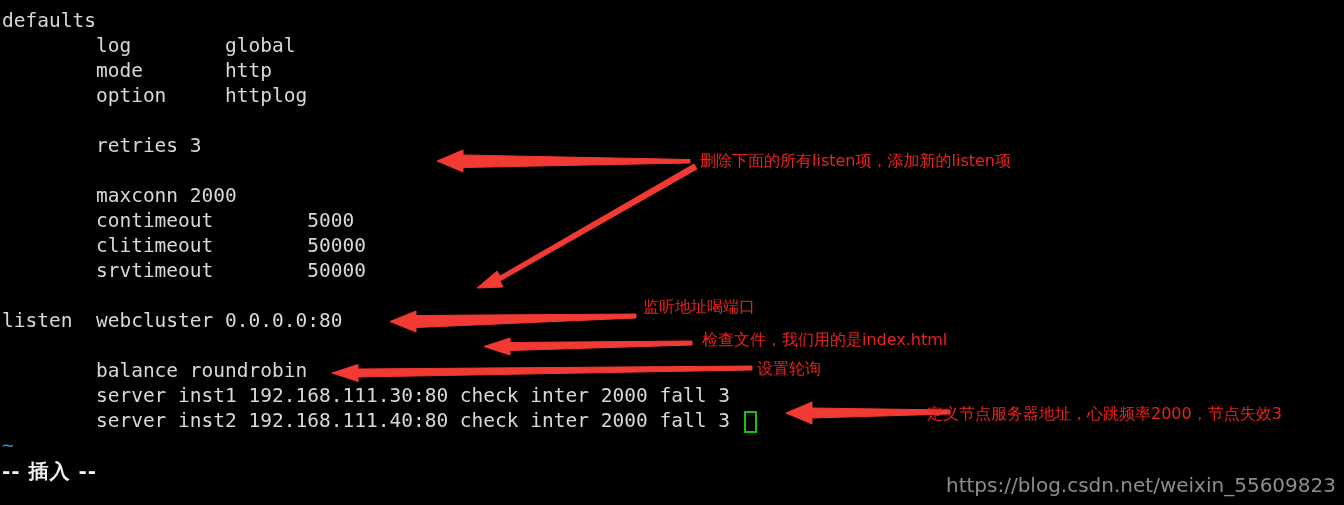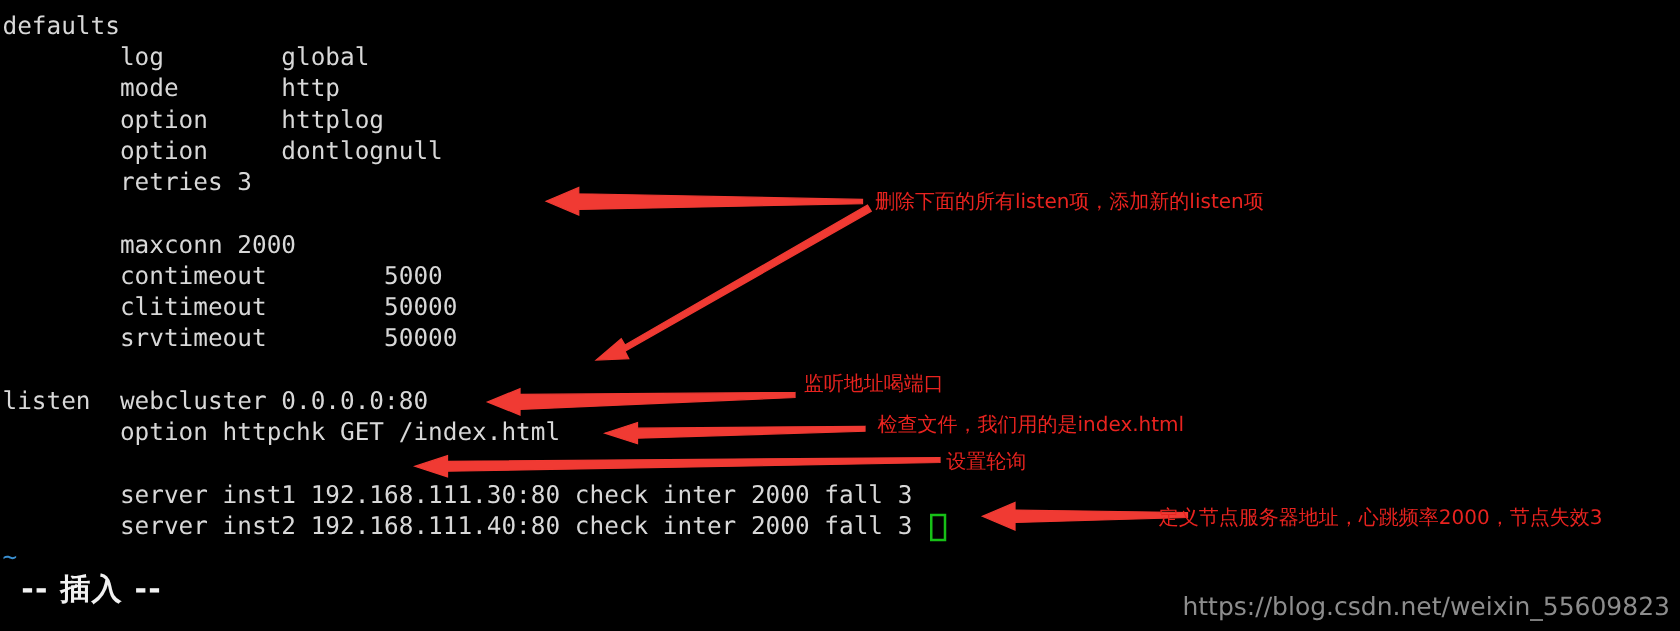--- a/index.html
+++ b/index.html
@@ -37,23 +37,22 @@
     color: #d8d8d8;
     font-family: "DejaVu Sans Mono", "Liberation Mono", monospace;
   }
   .tline.tilde {
     color: #3a8fd0;
   }
   .tline.status {
     color: #f2f2f2;
     font-weight: bold;
     font-family: "DejaVu Sans", "Liberation Sans", sans-serif;
-    font-size: 24px;
+    font-size: 20px;
     letter-spacing: 1px;
-    margin-left: 15px;
   }
   
   #cursor {
     position: absolute;
     width: 13px;
     height: 22px;
     border: 2px solid #17c017;
     box-sizing: border-box;
     z-index: 3;
   }
@@ -92,29 +91,28 @@
 </head>
 <body>
 
 <div id="screen">
 
   <div id="terminal">
     <div class="tline" style="top:8px">defaults</div>
     <div class="tline" style="top:33px">        log        global</div>
     <div class="tline" style="top:58px">        mode       http</div>
     <div class="tline" style="top:83px">        option     httplog</div>
-    <div class="tline" style="top:108px">        option     dontlognull</div>
     <div class="tline" style="top:133px">        retries 3</div>
     <div class="tline" style="top:183px">        maxconn 2000</div>
     <div class="tline" style="top:208px">        contimeout        5000</div>
     <div class="tline" style="top:233px">        clitimeout        50000</div>
     <div class="tline" style="top:258px">        srvtimeout        50000</div>
     <div class="tline" style="top:283px"></div>
     <div class="tline" style="top:308px">listen  webcluster 0.0.0.0:80</div>
-    <div class="tline" style="top:333px">        option httpchk GET /index.html</div>
+    <div class="tline" style="top:358px">        balance roundrobin</div>
     <div class="tline" style="top:383px">        server inst1 192.168.111.30:80 check inter 2000 fall 3</div>
     <div class="tline" style="top:408px">        server inst2 192.168.111.40:80 check inter 2000 fall 3</div>
 
     <div class="tline tilde" style="top:433px">~</div>
     <div class="tline status" style="top:459px">-- 插入 --</div>
 
     <div id="cursor" style="left:744px; top:411px;"></div>
   </div>
 
   <svg id="annotations" viewBox="0 0 1344 505" width="1344" height="505">

